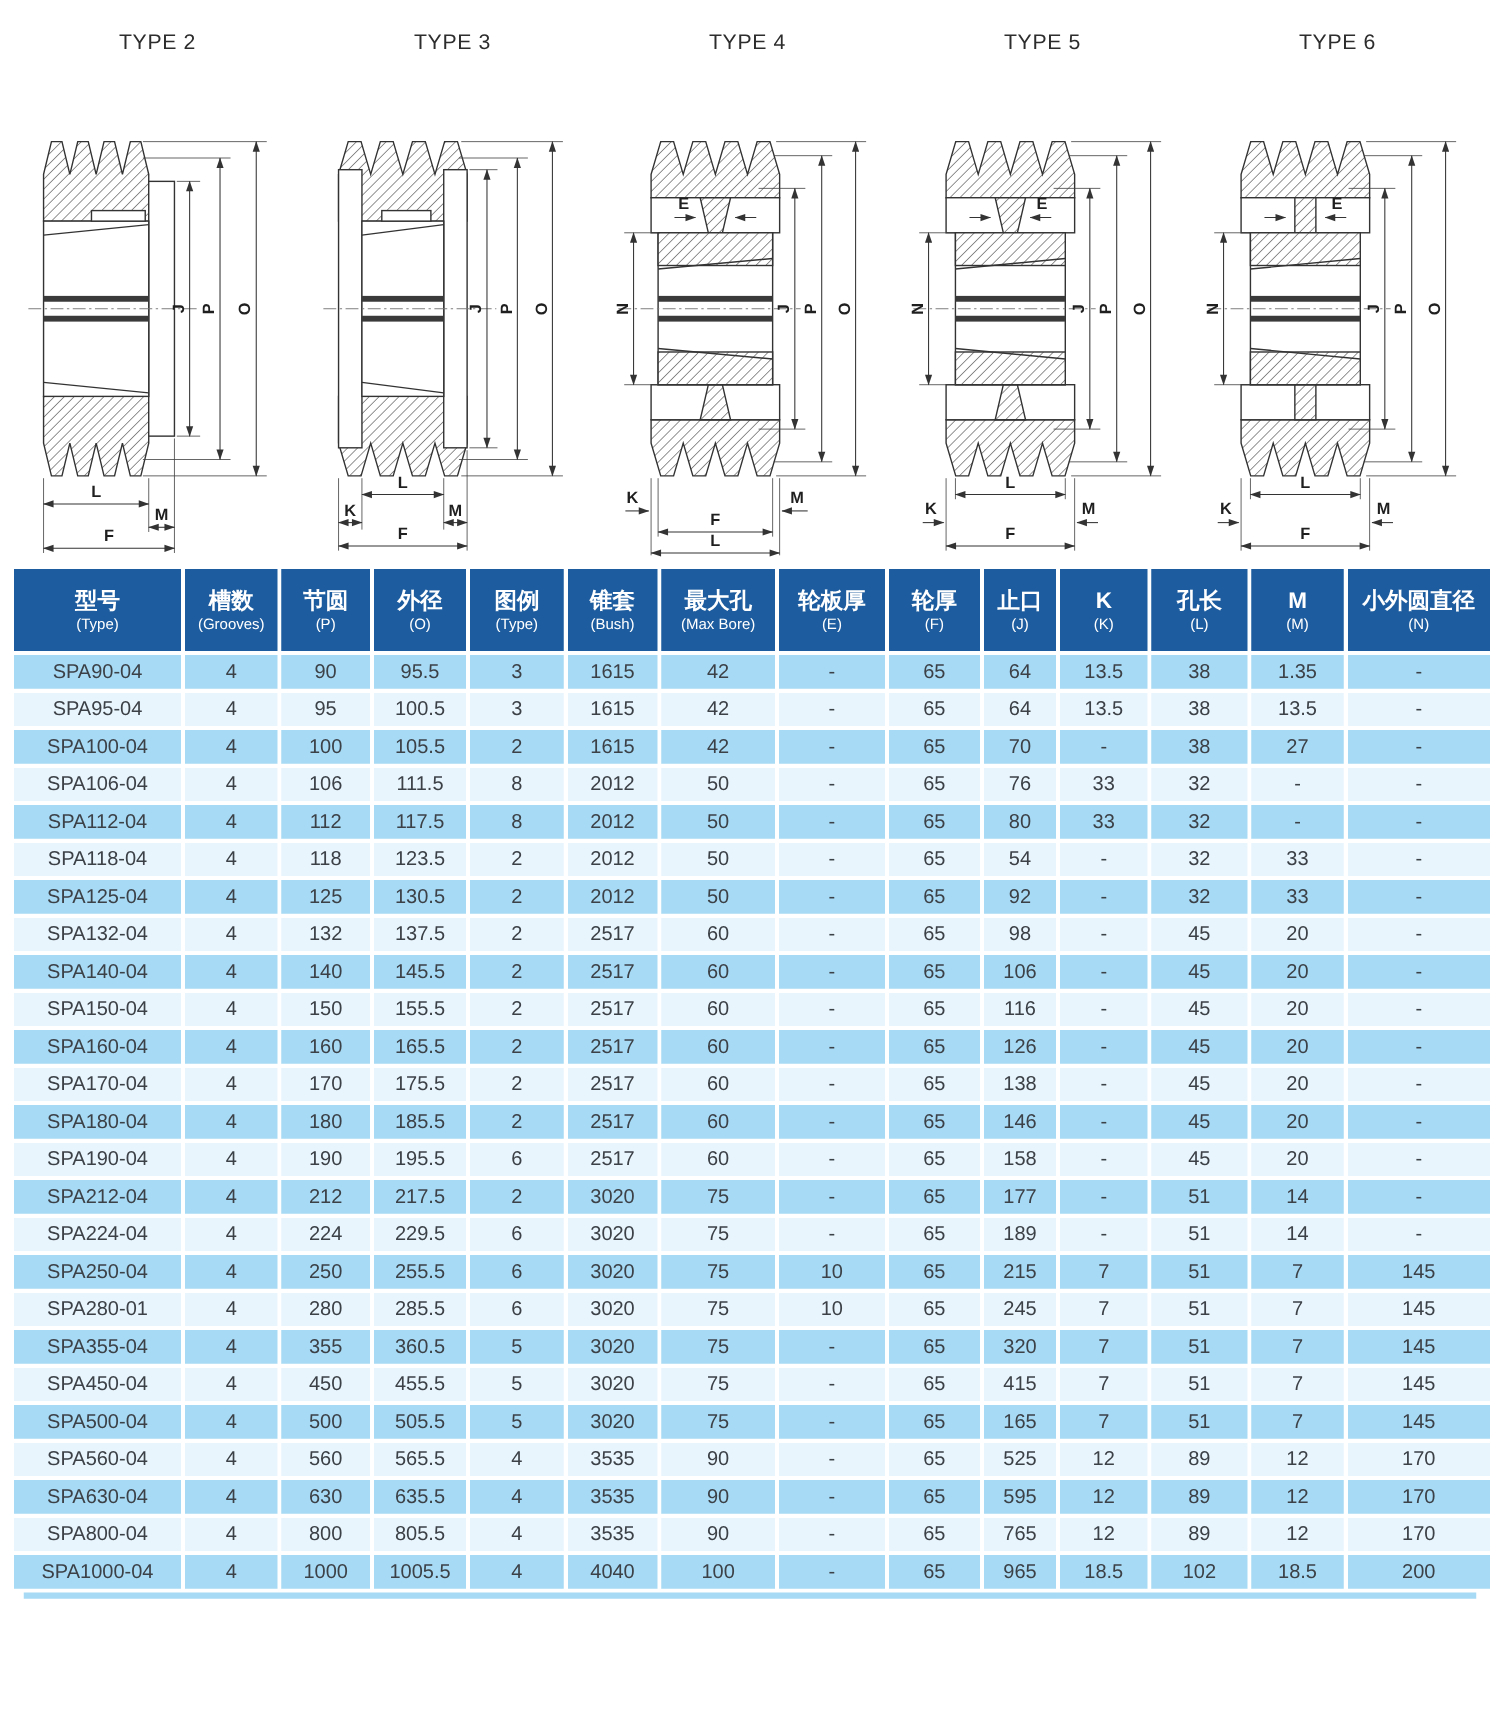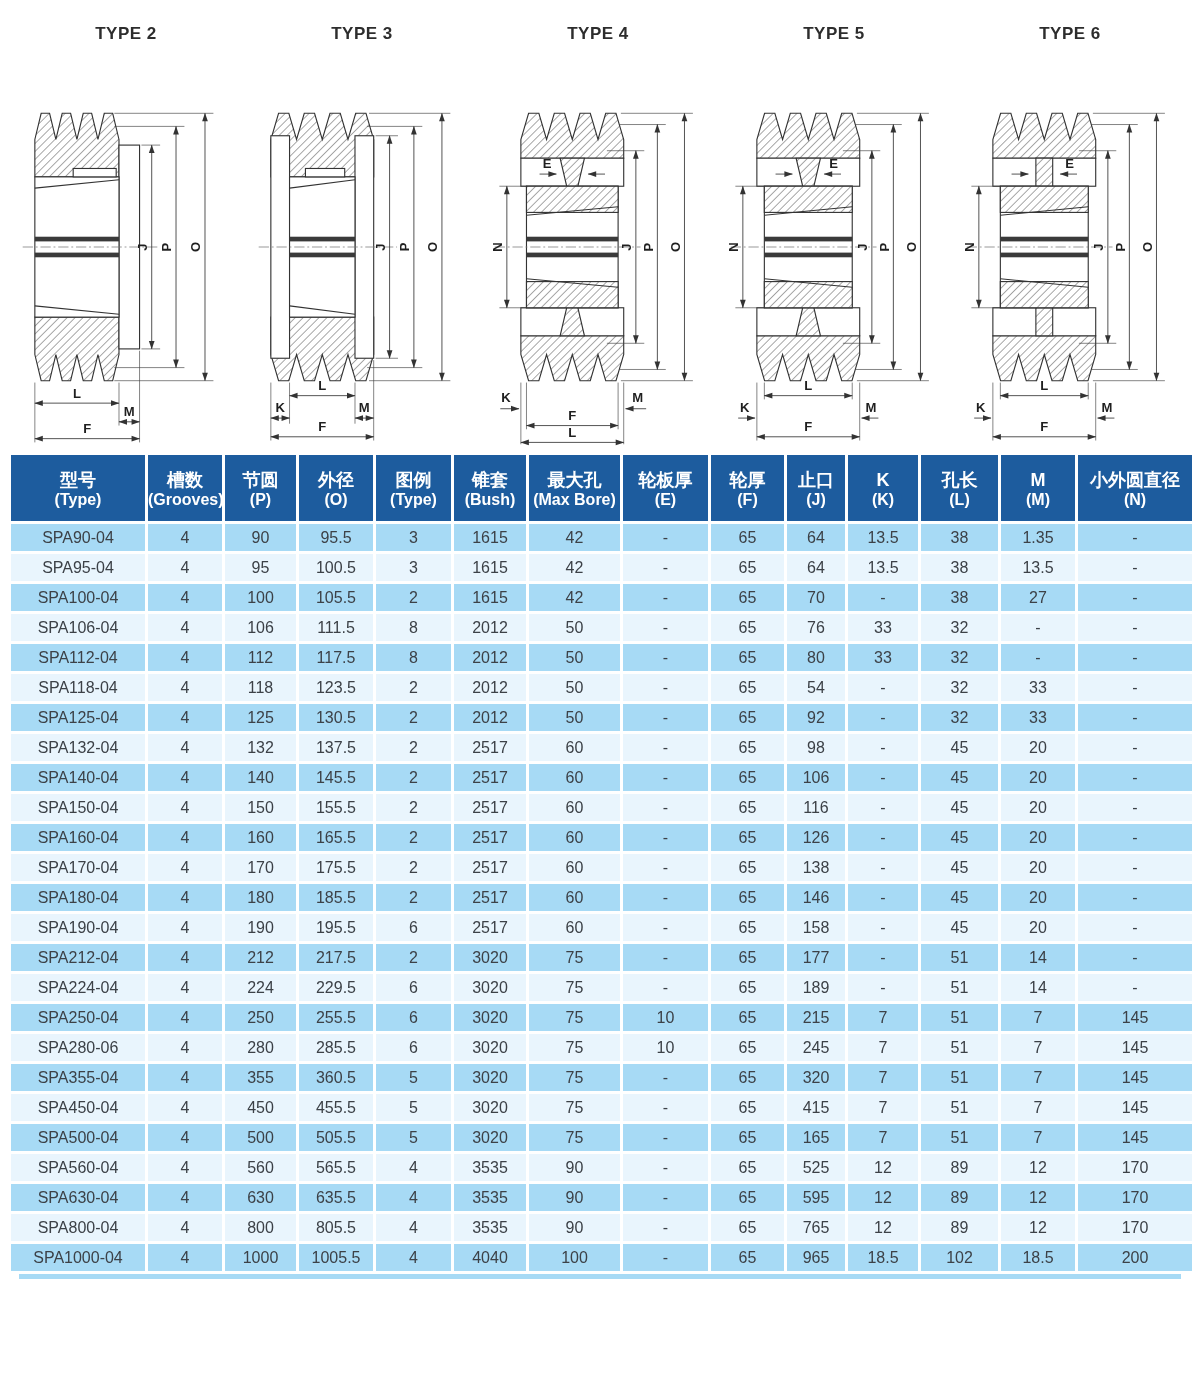--- a/index.html
+++ b/index.html
@@ -2,39 +2,39 @@
 <html><head>
 <meta charset="utf-8">
 <style>
   html,body{margin:0;padding:0;background:#fff;width:1200px;overflow:hidden;}
   body{font-family:"Liberation Sans","DejaVu Sans",sans-serif;height:1384px;}
   .page{width:1200px;height:1384px;position:relative;}
 
   
   .drawings{display:flex;justify-content:space-between;padding:6px 14px 0 10px;height:452px;box-sizing:border-box;}
   .dwg{width:232px;display:flex;flex-direction:column;align-items:center;}
-  .dwg-title{margin-top:18px;font-size:17px;font-weight:bold;color:#2d2d2d;letter-spacing:.5px;text-align:center;}
+  .dwg-title{margin-top:18px;font-size:17px;font-weight:normal;color:#2d2d2d;letter-spacing:.5px;text-align:center;}
   .dwg svg{width:228px;height:402px;margin-top:2px;}
 
   .ln{stroke:#333;stroke-width:1.2;fill:none}
   .wh{fill:#fff;stroke:#333;stroke-width:1.2}
   .ha{fill:url(#hch);stroke:#333;stroke-width:1.2}
   .bore{fill:#3a3a3a;stroke:none}
   .cl{stroke:#777;stroke-width:.8;stroke-dasharray:11 3 2 3;fill:none}
   .dm{stroke:#333;stroke-width:.9;fill:none}
   .ext{stroke:#444;stroke-width:.7;fill:none}
   .dl{font:bold 14px "Liberation Sans",sans-serif;fill:#1f1f1f}
 
   
   .tablewrap{padding:0 8px;}
   table{border-collapse:collapse;table-layout:fixed;width:1184px;}
   th,td{border:3px solid #fff;text-align:center;vertical-align:middle;padding:0;overflow:hidden;white-space:nowrap;}
   thead th{background:#1d5c9e;color:#fff;height:66px;}
   thead .zh{display:block;font-size:18px;font-weight:bold;line-height:22px;}
-  thead .en{display:block;font-size:16px;font-weight:bold;line-height:17px;}
+  thead .en{display:block;font-size:12px;font-weight:normal;line-height:17px;}
   tbody td{height:27px;font-size:16px;color:#3c4147;}
   tbody tr:nth-child(odd) td{background:#a7daf5;}
   tbody tr:nth-child(even) td{background:#e9f5fd;}
   .bottom-sliver{height:5px;background:#a7daf5;margin:0 11px;}
 </style>
 </head>
 <body>
 
 <svg style="position:absolute;width:0;height:0">
   <defs>
@@ -624,21 +624,21 @@
             <td>75</td>
             <td>10</td>
             <td>65</td>
             <td>215</td>
             <td>7</td>
             <td>51</td>
             <td>7</td>
             <td>145</td>
           </tr>
           <tr>
-            <td>SPA280-06</td>
+            <td>SPA280-01</td>
             <td>4</td>
             <td>280</td>
             <td>285.5</td>
             <td>6</td>
             <td>3020</td>
             <td>75</td>
             <td>10</td>
             <td>65</td>
             <td>245</td>
             <td>7</td>

